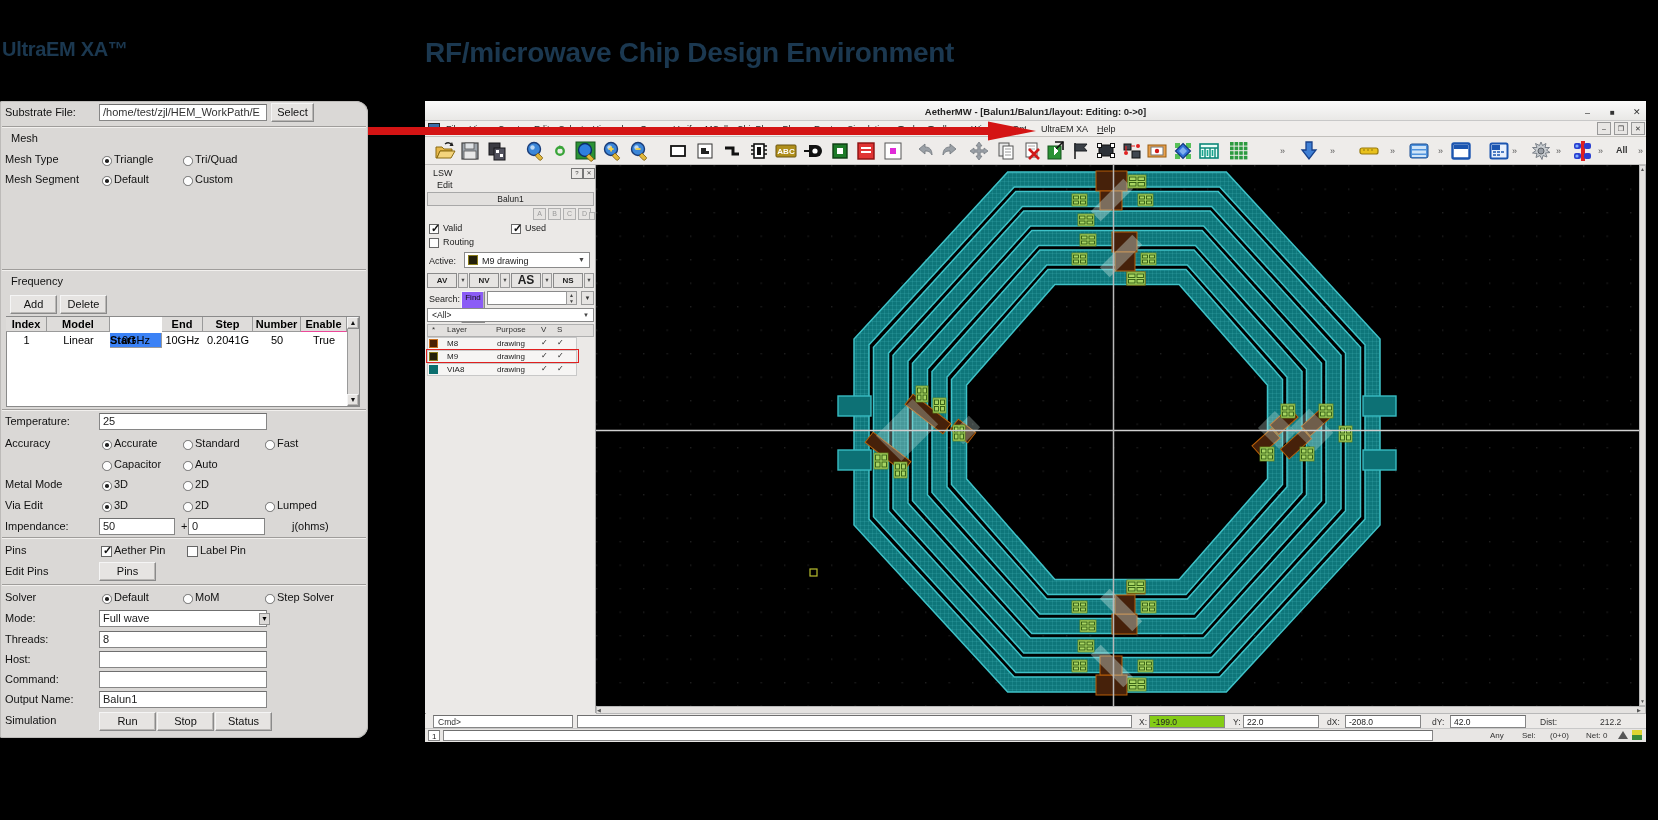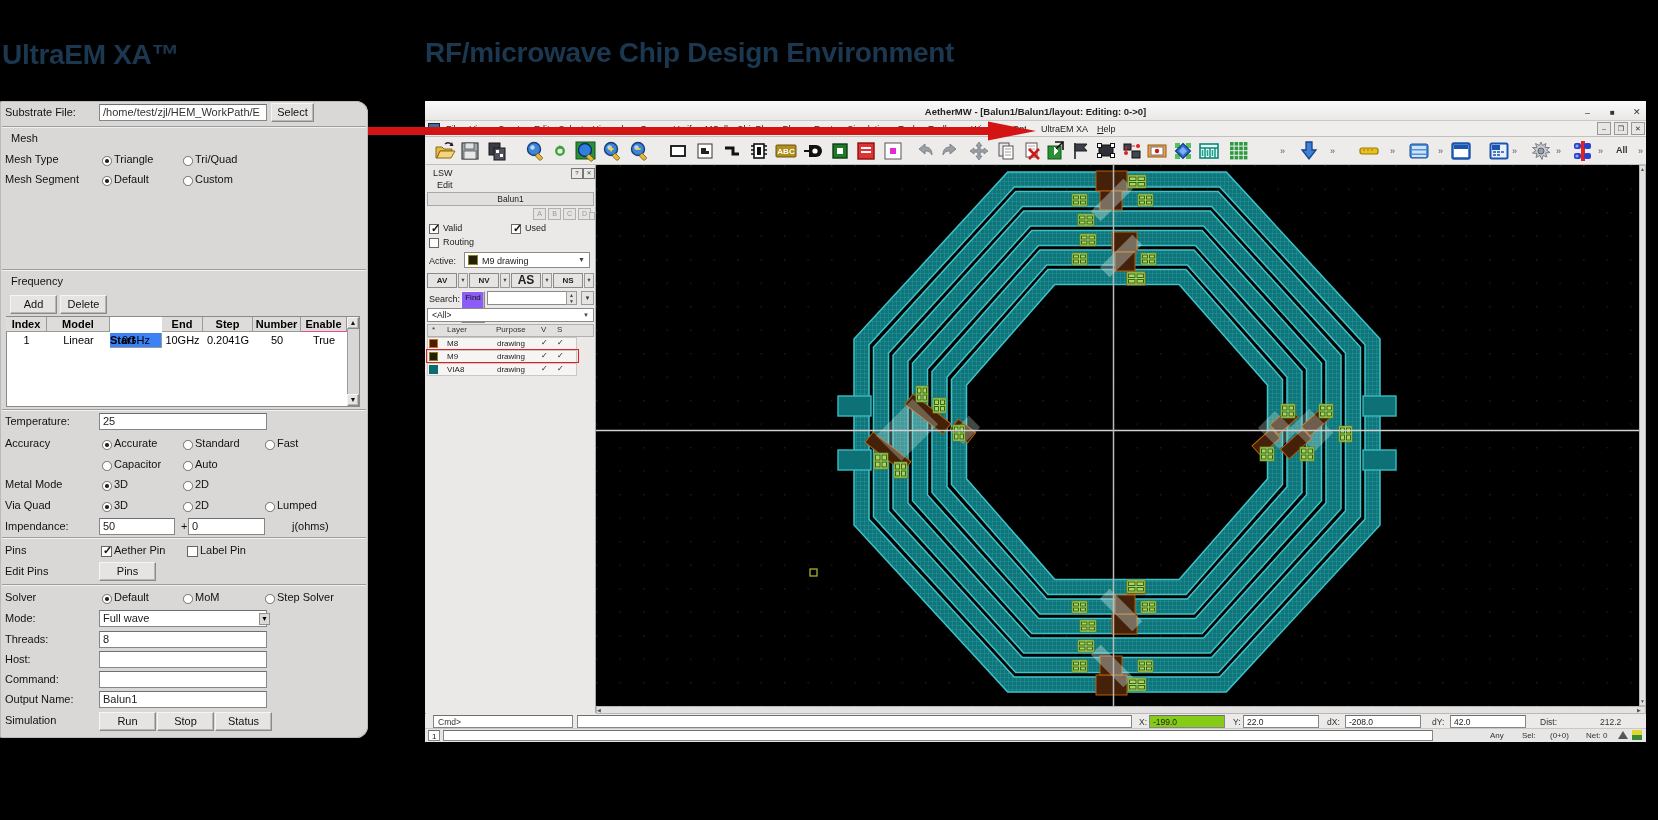--- a/index.html
+++ b/index.html
@@ -1,20 +1,20 @@
 <!DOCTYPE html>
 <html><head><meta charset="utf-8">
 <style>
 html,body{margin:0;padding:0;background:#000;width:1658px;height:820px;overflow:hidden}
 body{font-family:"Liberation Sans",sans-serif;position:relative}
 div{line-height:1.25}
 </style></head>
 <body>
 
-<div style="position:absolute;left:2px;top:37px;font-size:28px;font-weight:bold;color:#1b3850;letter-spacing:-0.3px">UltraEM XA™</div>
+<div style="position:absolute;left:2px;top:37px;font-size:20px;font-weight:bold;color:#1b3850;letter-spacing:-0.3px">UltraEM XA™</div>
 <div style="position:absolute;left:425px;top:35px;font-size:28px;font-weight:bold;color:#1b3850;letter-spacing:-0.3px">RF/microwave Chip Design Environment</div>
 
 <div style="position:absolute;left:0;top:101px;width:368px;height:637px;background:#dad8d6;border-radius:2px 12px 12px 2px;box-shadow:0 0 0 1px #bdbbb9 inset">
     <div style="position:absolute;left:5px;top:5px;font-size:11px;font-weight:normal;color:#111;white-space:nowrap">Substrate File:</div>
 <div style="position:absolute;left:99px;top:3px;width:168px;height:17px;background:#fff;border:1px solid #868686;border-top-color:#6f6f6f;box-sizing:border-box;font-size:11px;color:#333;padding:1px 3px 0 3px;overflow:hidden;white-space:nowrap">/home/test/zjl/HEM_WorkPath/E</div>
 <div style="position:absolute;left:271px;top:2px;width:43px;height:19px;background:#e6e4e2;border:1px solid #8a8a8a;border-top-color:#f5f5f5;border-left-color:#f5f5f5;box-shadow:inset -1px -1px 0 #b9b7b5;box-sizing:border-box;font-size:11px;color:#111;text-align:center;line-height:16px">Select</div>
 <div style="position:absolute;left:2px;top:25px;width:364px;height:1px;background:#9f9d9b;border-bottom:1px solid #f2f0ee"></div>
 <div style="position:absolute;left:11px;top:31px;font-size:11px;font-weight:normal;color:#111;white-space:nowrap">Mesh</div>
 <div style="position:absolute;left:5px;top:52px;font-size:11px;font-weight:normal;color:#111;white-space:nowrap">Mesh Type</div>
 <div style="position:absolute;left:102px;top:55px;width:9.5px;height:9.5px;border-radius:50%;background:#fdfdfd;border:1px solid #707070;box-sizing:border-box">
@@ -68,21 +68,21 @@
 <div style="position:absolute;left:114px;top:357px;font-size:11px;font-weight:normal;color:#111;white-space:nowrap">Capacitor</div>
 <div style="position:absolute;left:183px;top:360px;width:9.5px;height:9.5px;border-radius:50%;background:#fdfdfd;border:1px solid #707070;box-sizing:border-box"></div>
 <div style="position:absolute;left:195px;top:357px;font-size:11px;font-weight:normal;color:#111;white-space:nowrap">Auto</div>
 <div style="position:absolute;left:5px;top:377px;font-size:11px;font-weight:normal;color:#111;white-space:nowrap">Metal Mode</div>
 <div style="position:absolute;left:102px;top:380px;width:9.5px;height:9.5px;border-radius:50%;background:#fdfdfd;border:1px solid #707070;box-sizing:border-box">
       <div style="position:absolute;left:2px;top:2px;width:3.5px;height:3.5px;border-radius:50%;background:#222"></div>
     </div>
 <div style="position:absolute;left:114px;top:377px;font-size:11px;font-weight:normal;color:#111;white-space:nowrap">3D</div>
 <div style="position:absolute;left:183px;top:380px;width:9.5px;height:9.5px;border-radius:50%;background:#fdfdfd;border:1px solid #707070;box-sizing:border-box"></div>
 <div style="position:absolute;left:195px;top:377px;font-size:11px;font-weight:normal;color:#111;white-space:nowrap">2D</div>
-<div style="position:absolute;left:5px;top:398px;font-size:11px;font-weight:normal;color:#111;white-space:nowrap">Via Quad</div>
+<div style="position:absolute;left:5px;top:398px;font-size:11px;font-weight:normal;color:#111;white-space:nowrap">Via Edit</div>
 <div style="position:absolute;left:102px;top:401px;width:9.5px;height:9.5px;border-radius:50%;background:#fdfdfd;border:1px solid #707070;box-sizing:border-box">
       <div style="position:absolute;left:2px;top:2px;width:3.5px;height:3.5px;border-radius:50%;background:#222"></div>
     </div>
 <div style="position:absolute;left:114px;top:398px;font-size:11px;font-weight:normal;color:#111;white-space:nowrap">3D</div>
 <div style="position:absolute;left:183px;top:401px;width:9.5px;height:9.5px;border-radius:50%;background:#fdfdfd;border:1px solid #707070;box-sizing:border-box"></div>
 <div style="position:absolute;left:195px;top:398px;font-size:11px;font-weight:normal;color:#111;white-space:nowrap">2D</div>
 <div style="position:absolute;left:265px;top:401px;width:9.5px;height:9.5px;border-radius:50%;background:#fdfdfd;border:1px solid #707070;box-sizing:border-box"></div>
 <div style="position:absolute;left:277px;top:398px;font-size:11px;font-weight:normal;color:#111;white-space:nowrap">Lumped</div>
 <div style="position:absolute;left:5px;top:419px;font-size:11px;font-weight:normal;color:#111;white-space:nowrap">Impendance:</div>
 <div style="position:absolute;left:99px;top:417px;width:76px;height:17px;background:#fff;border:1px solid #868686;border-top-color:#6f6f6f;box-sizing:border-box;font-size:11px;color:#222;padding:1px 3px 0 3px;overflow:hidden;white-space:nowrap">50</div>

